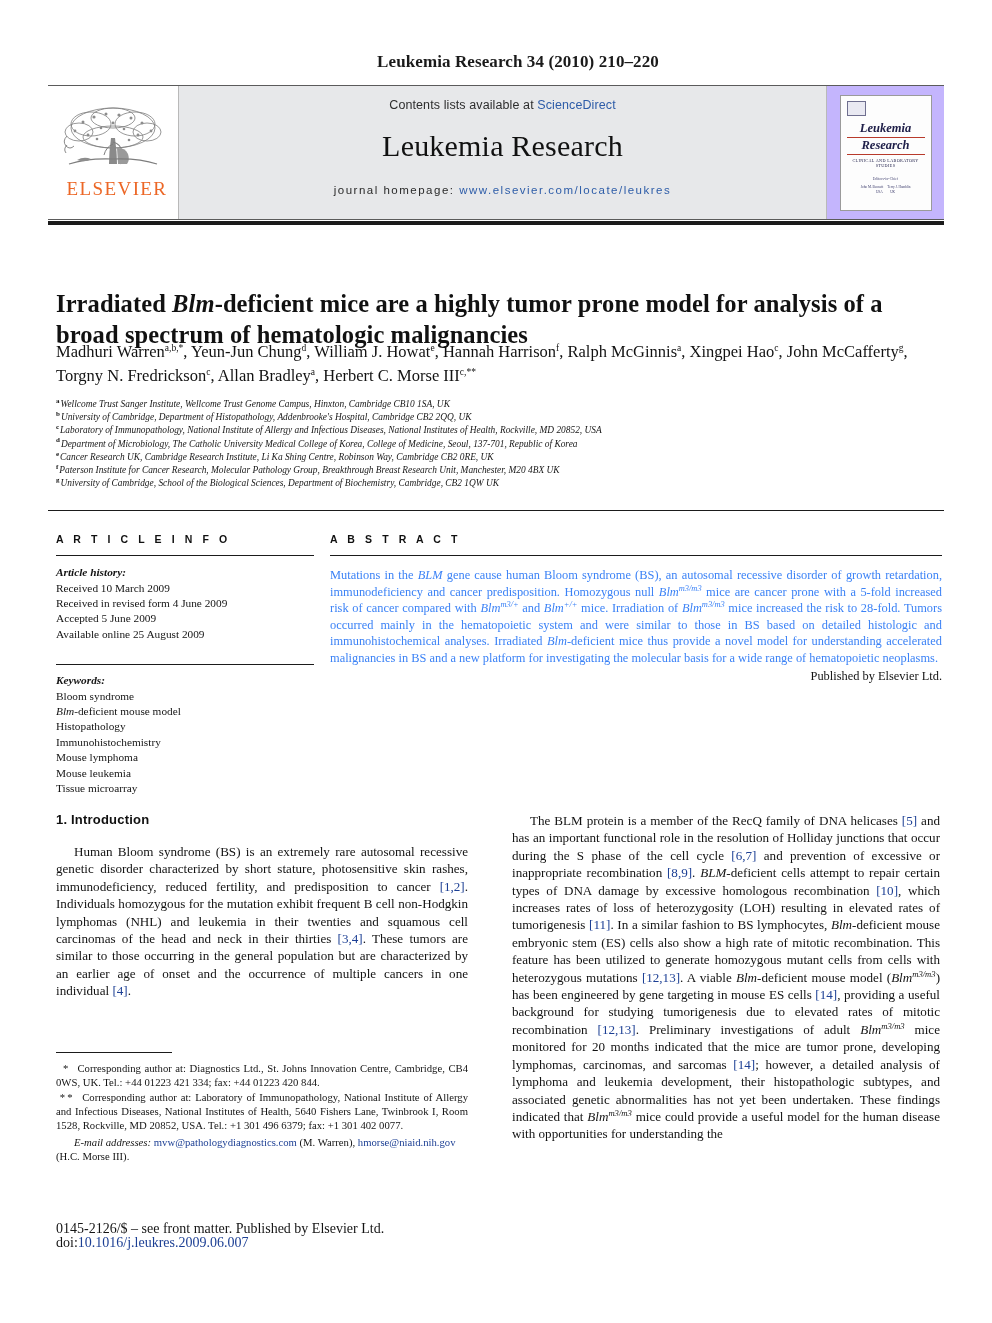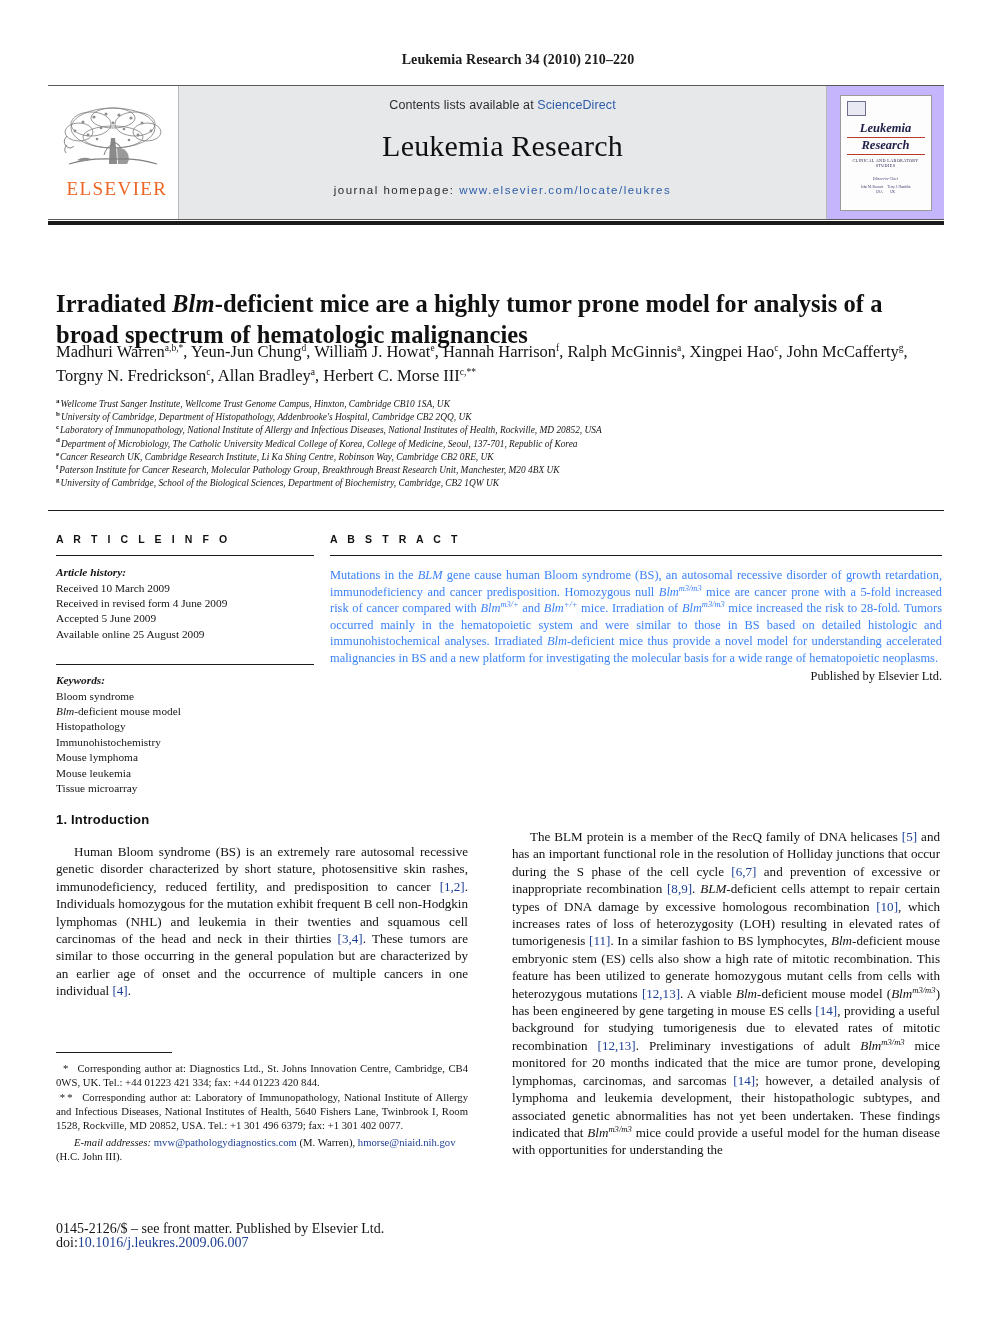--- a/index.html
+++ b/index.html
@@ -21,21 +21,21 @@
     width: 992px;
     height: 1323px;
   }
 
   
   .running-head {
     position: absolute;
     left: 0; right: 0;
     top: 52px;
     text-align: center;
-    font-size: 14px;
+    font-size: 17px;
     font-weight: bold;
     letter-spacing: 0.1px;
     color: #1a1a1a;
     margin-left: 44px;
   }
 
   
   .masthead {
     position: absolute;
     left: 48px;
@@ -322,21 +322,21 @@
     letter-spacing: 0.2px;
   }
   .para {
     font-size: 13.1px;
     line-height: 17.4px;
     text-align: justify;
     text-indent: 18px;
     color: #121212;
   }
   .body-left .para { margin-top: 16px; }
-  .body-right .para { margin-top: 16px; }
+  .body-right .para { margin-top: 0; }
   .para i { font-style: italic; }
   .para sup {
     font-size: 8.6px;
     vertical-align: super;
     line-height: 0;
     font-style: italic;
   }
   .ref { color: #1c3f94; }
 
   
@@ -523,21 +523,21 @@
   </div>
 
   <div class="body-right">
     <div class="para">The BLM protein is a member of the RecQ family of DNA helicases <span class="ref">[5]</span> and has an important functional role in the resolution of Holliday junctions that occur during the S phase of the cell cycle <span class="ref">[6,7]</span> and prevention of excessive or inappropriate recombination <span class="ref">[8,9]</span>. <i>BLM</i>-deficient cells attempt to repair certain types of DNA damage by excessive homologous recombination <span class="ref">[10]</span>, which increases rates of loss of heterozygosity (LOH) resulting in elevated rates of tumorigenesis <span class="ref">[11]</span>. In a similar fashion to BS lymphocytes, <i>Blm</i>-deficient mouse embryonic stem (ES) cells also show a high rate of mitotic recombination. This feature has been utilized to generate homozygous mutant cells from cells with heterozygous mutations <span class="ref">[12,13]</span>. A viable <i>Blm</i>-deficient mouse model (<i>Blm</i><sup>m3/m3</sup>) has been engineered by gene targeting in mouse ES cells <span class="ref">[14]</span>, providing a useful background for studying tumorigenesis due to elevated rates of mitotic recombination <span class="ref">[12,13]</span>. Preliminary investigations of adult <i>Blm</i><sup>m3/m3</sup> mice monitored for 20 months indicated that the mice are tumor prone, developing lymphomas, carcinomas, and sarcomas <span class="ref">[14]</span>; however, a detailed analysis of lymphoma and leukemia development, their histopathologic subtypes, and associated genetic abnormalities has not yet been undertaken. These findings indicated that <i>Blm</i><sup>m3/m3</sup> mice could provide a useful model for the human disease with opportunities for understanding the</div>
   </div>
 
   <div class="footnotes">
     <div class="fn-rule"></div>
     <div class="fn">&nbsp;&nbsp;<span class="mark">*</span>&nbsp;&nbsp;<span>Corresponding author at: Diagnostics Ltd., St. Johns Innovation Centre, Cambridge, CB4 0WS, UK. Tel.: +44 01223 421 334; fax: +44 01223 420 844.</span></div>
     <div class="fn">&nbsp;<span class="mark">**</span>&nbsp;&nbsp;<span>Corresponding author at: Laboratory of Immunopathology, National Institute of Allergy and Infectious Diseases, National Institutes of Health, 5640 Fishers Lane, Twinbrook I, Room 1528, Rockville, MD 20852, USA. Tel.: +1 301 496 6379; fax: +1 301 402 0077.</span></div>
-    <div class="fn-email"><span class="lbl">E-mail addresses:</span> <span class="mail">mvw@pathologydiagnostics.com</span> <span>(M. Warren),</span> <span class="mail">hmorse@niaid.nih.gov</span> <span>(H.C. John III).</span></div>
+    <div class="fn-email"><span class="lbl">E-mail addresses:</span> <span class="mail">mvw@pathologydiagnostics.com</span> <span>(M. Warren),</span> <span class="mail">hmorse@niaid.nih.gov</span> <span>(H.C. Morse III).</span></div>
   </div>
 
   <div class="colophon">
     <div>0145-2126/$ – see front matter. Published by Elsevier Ltd.</div>
     <div><span>doi:</span><span class="doi">10.1016/j.leukres.2009.06.007</span></div>
   </div>
 
 </div>
 
 </body></html>

